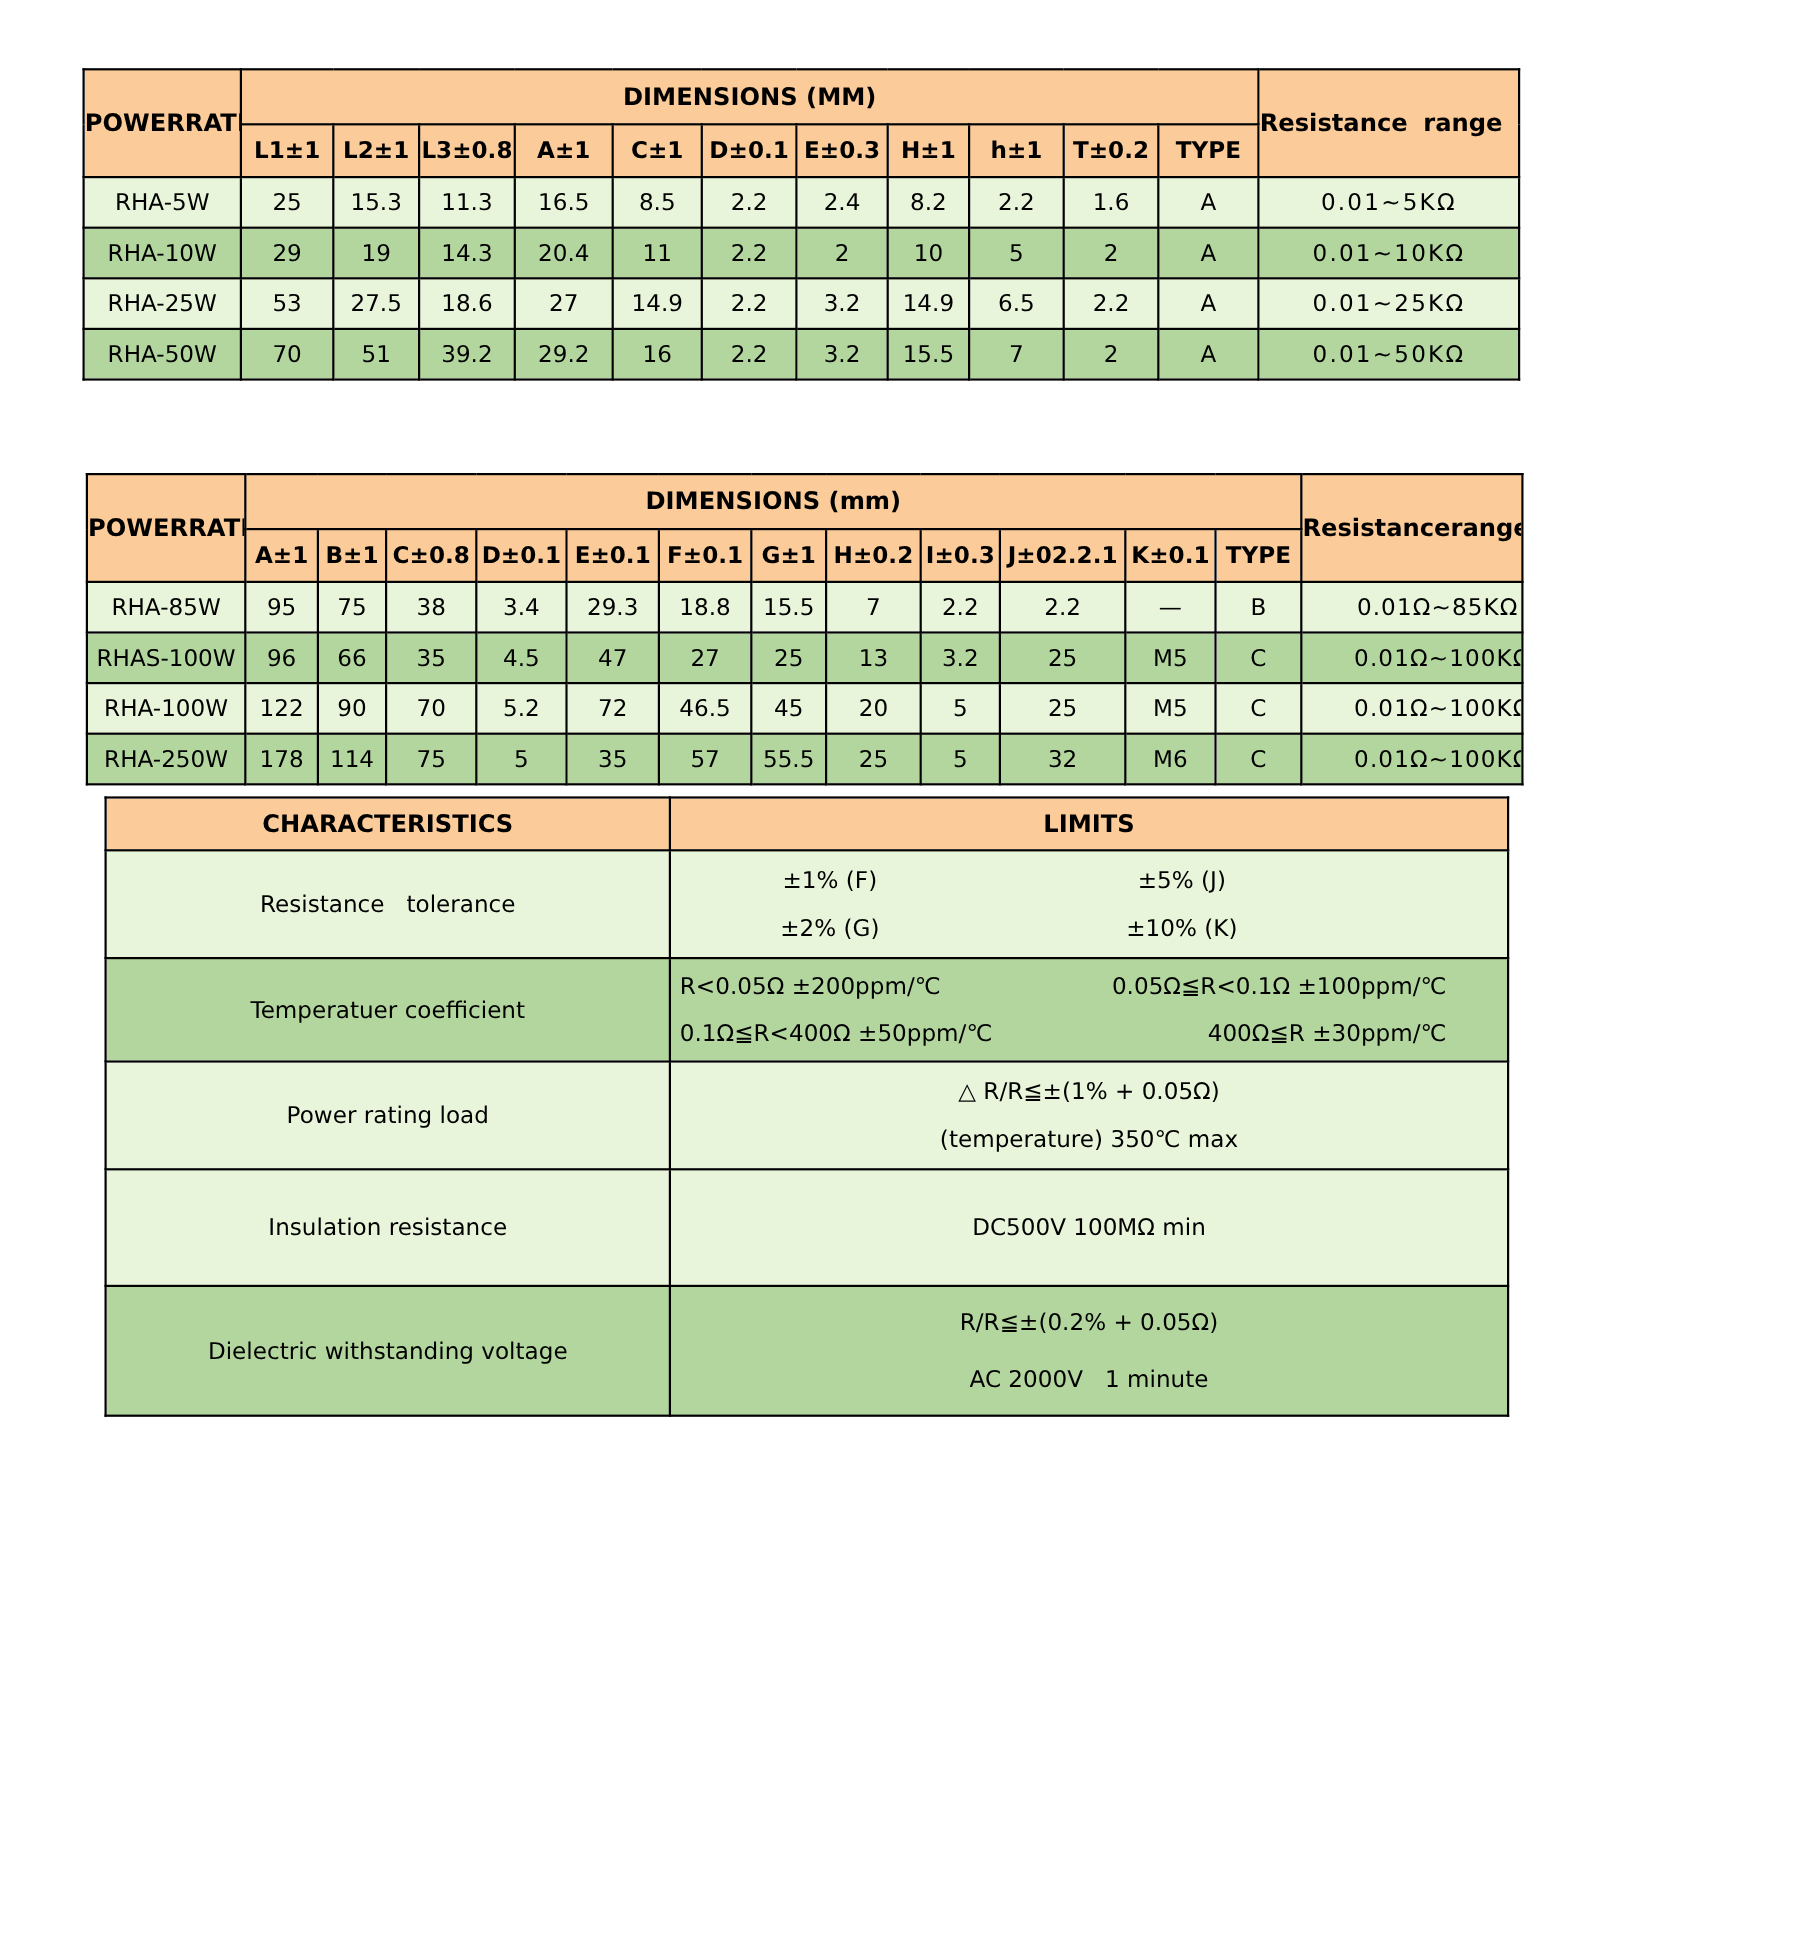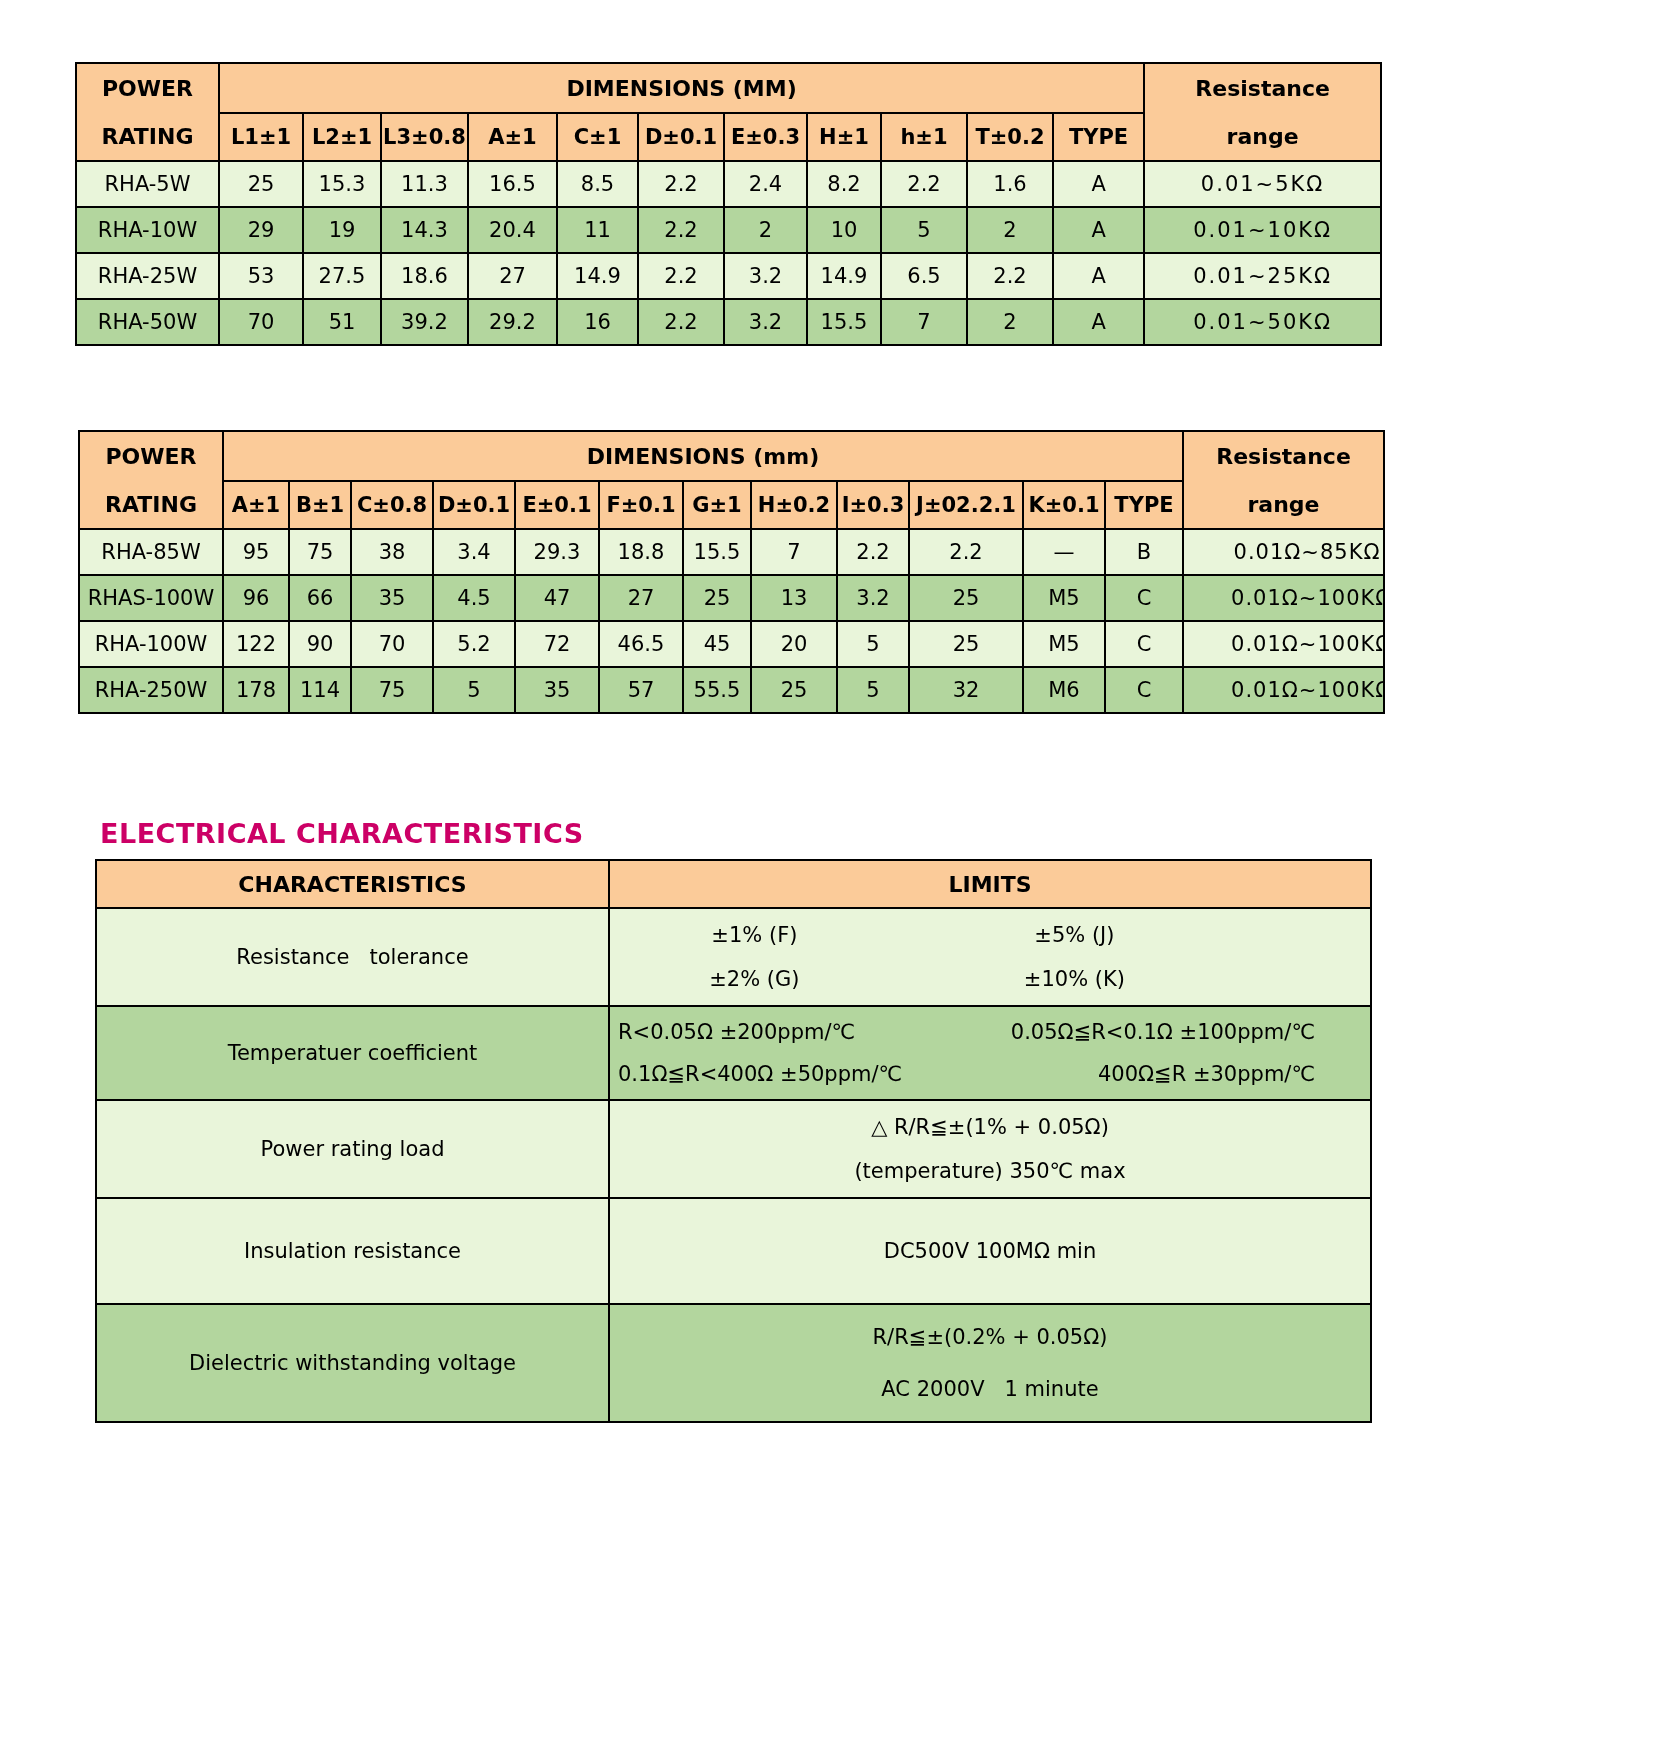--- a/index.html
+++ b/index.html
@@ -19,21 +19,21 @@
   .row-dark  td { background: var(--row-dark, #B3D69E); }
 
   
   .dim-table { font-size: 21px; }
   .dim-table.t1 { width: 1305px; margin: 62px 0 0 75px; }
   .dim-table.t2 { width: 1305px; margin: 84px 0 0 78px; }
   .dim-table thead tr:first-child th { height: 50px; }
   .dim-table thead tr:last-child  th { height: 48px; font-size: 21px; }
   .dim-table tbody td { height: 46px; font-size: 21px; }
   .corner { padding: 0; }
-  .corner .stack { display: flex; flex-direction: column; height: 100%; }
+  .corner .stack { display: flex; height: 100%; }
   .corner .stack div { flex: 1; display: flex; align-items: center; justify-content: center; }
   .range-cell-1 { letter-spacing: 2px; }
   .range-cell-2 { letter-spacing: 1px; padding-left: 47px; }
 
   
   .elec-heading {
     margin: 104px 0 0 100px;
     font-size: 27px;
     font-weight: bold;
     color: var(--heading-color, #CC0066);
@@ -279,21 +279,20 @@
           <td>25</td>
           <td>5</td>
           <td>32</td>
           <td>M6</td>
           <td>C</td>
           <td class="range-cell-2">0.01Ω~100KΩ</td>
         </tr>
       </tbody>
   </table>
 
-  <h2 class="elec-heading">ELECTRICAL CHARACTERISTICS</h2>
 
   <table class="elec-table">
     <colgroup>
       <col style="width:513px">
         <col style="width:762px">
     </colgroup>
     <thead>
       <tr>
         <th class="hdr">CHARACTERISTICS</th>
         <th class="hdr">LIMITS</th>

